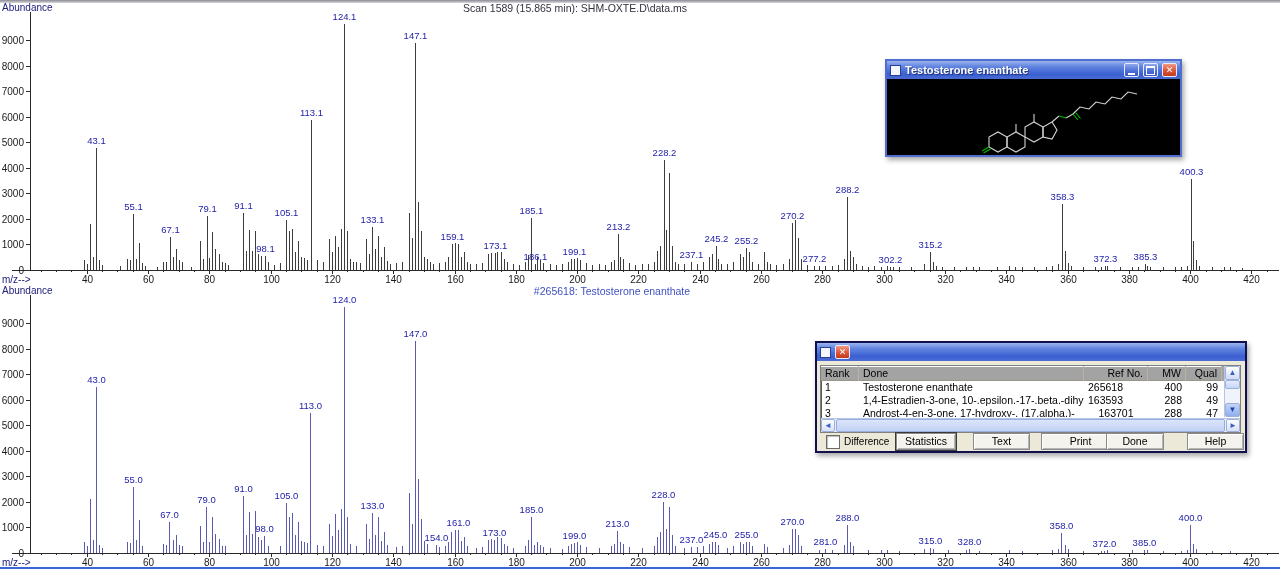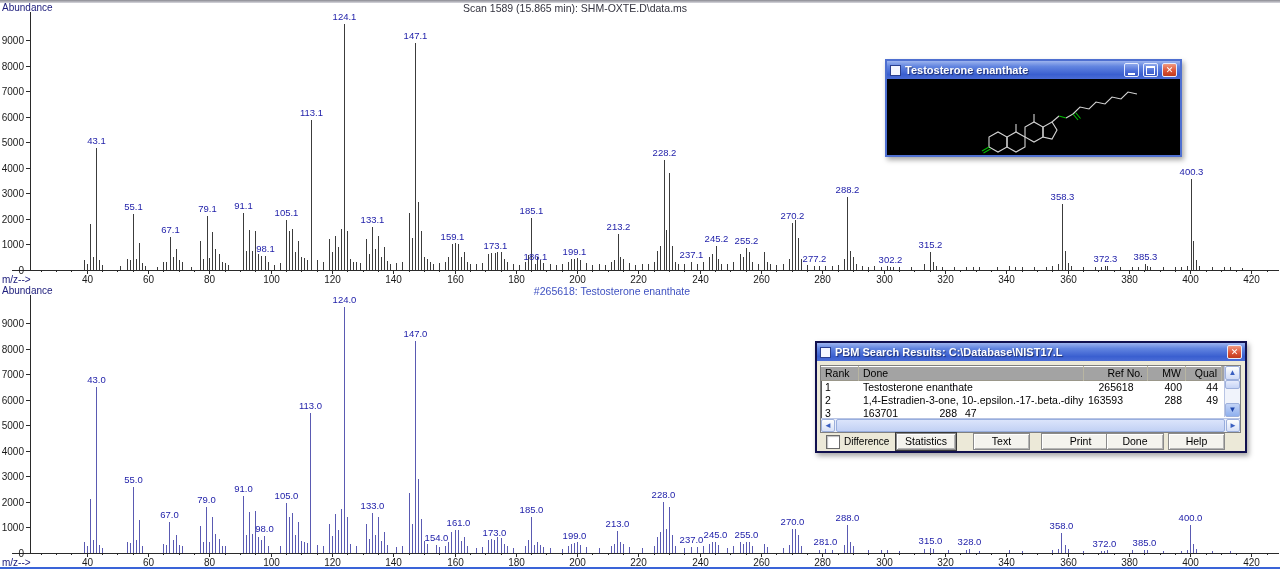--- a/index.html
+++ b/index.html
@@ -82,21 +82,21 @@
     border:1px solid #6a6a6a;box-shadow:inset 1px 1px 1px #bdbdbd;}
   .cb-label{position:absolute;left:27px;top:3px;font-size:10px;color:#000;}
   .dlg-btn{position:absolute;top:0;height:17px;background:#f4f3ee;border:1px solid #8a8a8a;
     box-sizing:border-box;box-shadow:inset 1px 1px 0 #ffffff, inset -1px -1px 0 #b4b4b4;
     font-size:10.5px;color:#000;text-align:center;line-height:15px;font-family:"Liberation Sans",sans-serif;padding:0;}
   .dlg-default{box-shadow:0 0 0 1px #3a3a3a, inset 1px 1px 0 #ffffff, inset -1px -1px 0 #b4b4b4;}
   #btn-statistics{left:79px;width:60px;}
   #btn-text{left:156px;width:57px;}
   #btn-print{left:224px;width:79px;}
   #btn-done{left:289px;width:58px;}
-  #btn-help{left:351px;width:57px;}
+  #btn-help{left:370px;width:57px;}
 </style>
 </head>
 <body>
 
 <div class="top-strip"></div>
 
 <div id="chart-top" class="chart-region">
   <svg id="svg-top" width="1280" height="284">
       <line x1="12" y1="268.5" x2="1279" y2="268.5" stroke="#2a2a2a" stroke-width="1" shape-rendering="crispEdges"></line>
       <line x1="30.5" y1="10" x2="30.5" y2="268" stroke="#2a2a2a" stroke-width="1" shape-rendering="crispEdges"></line>
@@ -876,52 +876,52 @@
         <path d="M172,37 L177,43"></path>
         <path d="M174.5,35.5 L179.5,41.5"></path>
       </g>
     </g>
   </svg>
 </div>
 
 <div id="pbm-window" class="xp-window">
   <div class="titlebar">
     <span class="win-icon"></span>
-    <span class="title-text">PBM Search Results: C:\Database\NIST17.L</span>
     <span class="tb-btn tb-red">✕</span>
   </div>
   <div class="pbm-body">
     <div class="pbm-list">
       <div class="pbm-header">
         <span class="hcell hc-rank">Rank</span>
         <span class="hcell hc-name">Done</span>
         <span class="hcell hc-ref">Ref No.</span>
         <span class="hcell hc-mw">MW</span>
         <span class="hcell hc-qual">Qual</span>
       </div>
       <div class="pbm-rows" id="pbm-rows">
           <div class="pbm-row">
             <span class="rcell" style="width: 38px;">1</span>
             <span class="rcell" style="width: 225px;">Testosterone enanthate</span>
-            <span class="rcell" style="width: 64px; text-align: center;">265618</span>
+            <span class="rcell" style="width: 64px; text-align: left;">265618</span>
             <span class="rcell" style="width: 38px; text-align: right;">400</span>
-            <span class="rcell" style="width: 36px; text-align: right;">44</span>
+            <span class="rcell" style="width: 36px; text-align: right;">99</span>
           </div>
           <div class="pbm-row">
             <span class="rcell" style="width: 38px;">2</span>
             <span class="rcell" style="width: 225px;">1,4-Estradien-3-one, 10-.epsilon.-17-.beta.-dihydroxy-</span>
             <span class="rcell" style="width: 64px; ">163593</span>
             <span class="rcell" style="width: 38px; text-align: right;">288</span>
             <span class="rcell" style="width: 36px; text-align: right;">49</span>
           </div>
           <div class="pbm-row">
             <span class="rcell" style="width: 38px;">3</span>
-            <span class="rcell" style="width: 64px; text-align: left;">163701</span>
+            <span class="rcell" style="width: 225px;">Androst-4-en-3-one, 17-hydroxy-, (17.alpha.)-</span>
+            <span class="rcell" style="width: 64px; text-align: center;">163701</span>
             <span class="rcell" style="width: 38px; text-align: right;">288</span>
-            <span class="rcell" style="width: 36px; ">47</span>
+            <span class="rcell" style="width: 36px; text-align: right;">47</span>
           </div>
         </div>
       <div class="hscroll">
         <span class="hs-btn">◄</span>
         <span class="hs-thumb"></span>
         <span class="hs-btn">►</span>
       </div>
       <div class="vscroll">
         <span class="vs-btn vs-up">▲</span>
         <span class="vs-thumb"></span>

